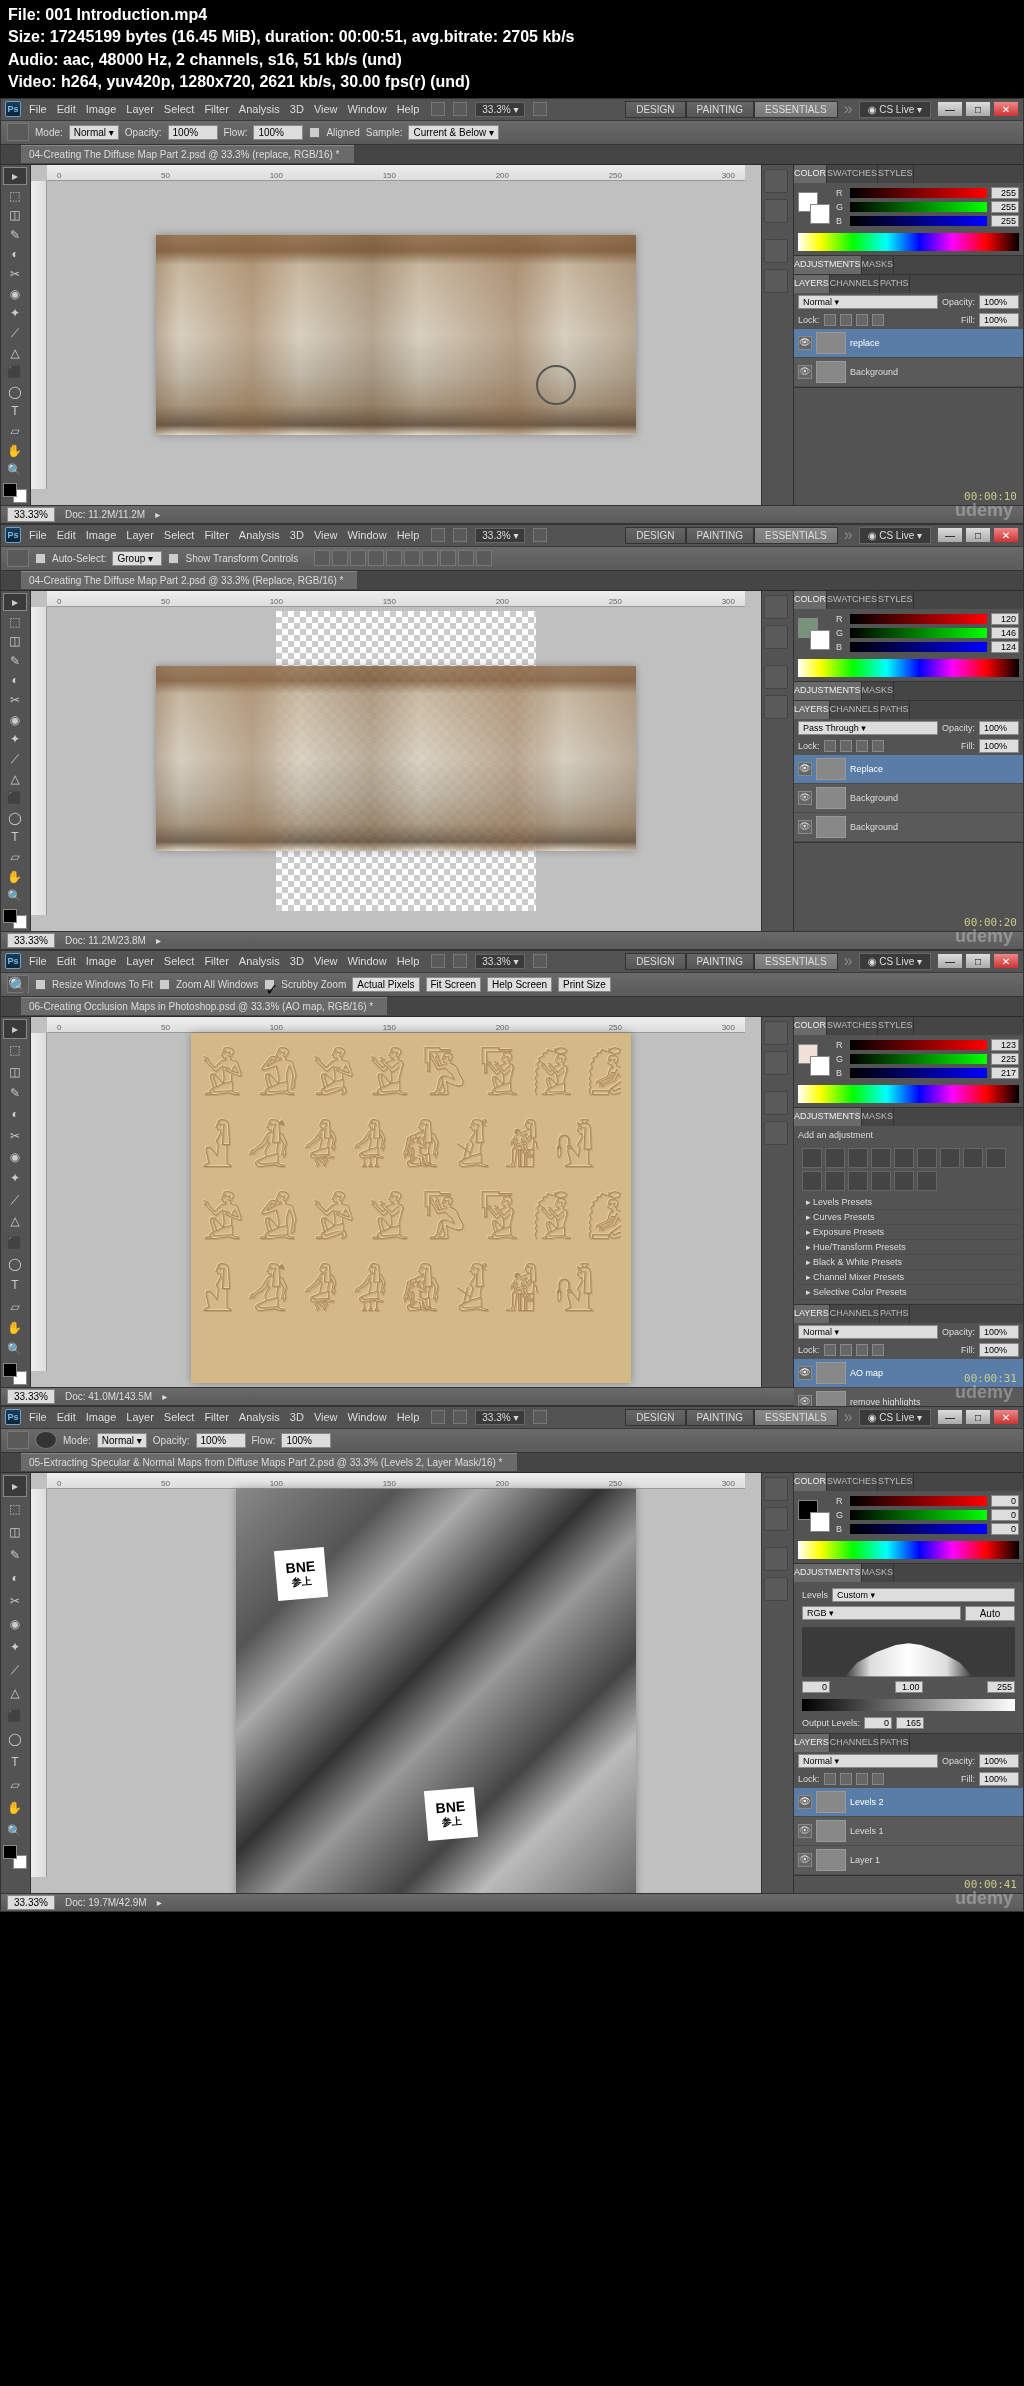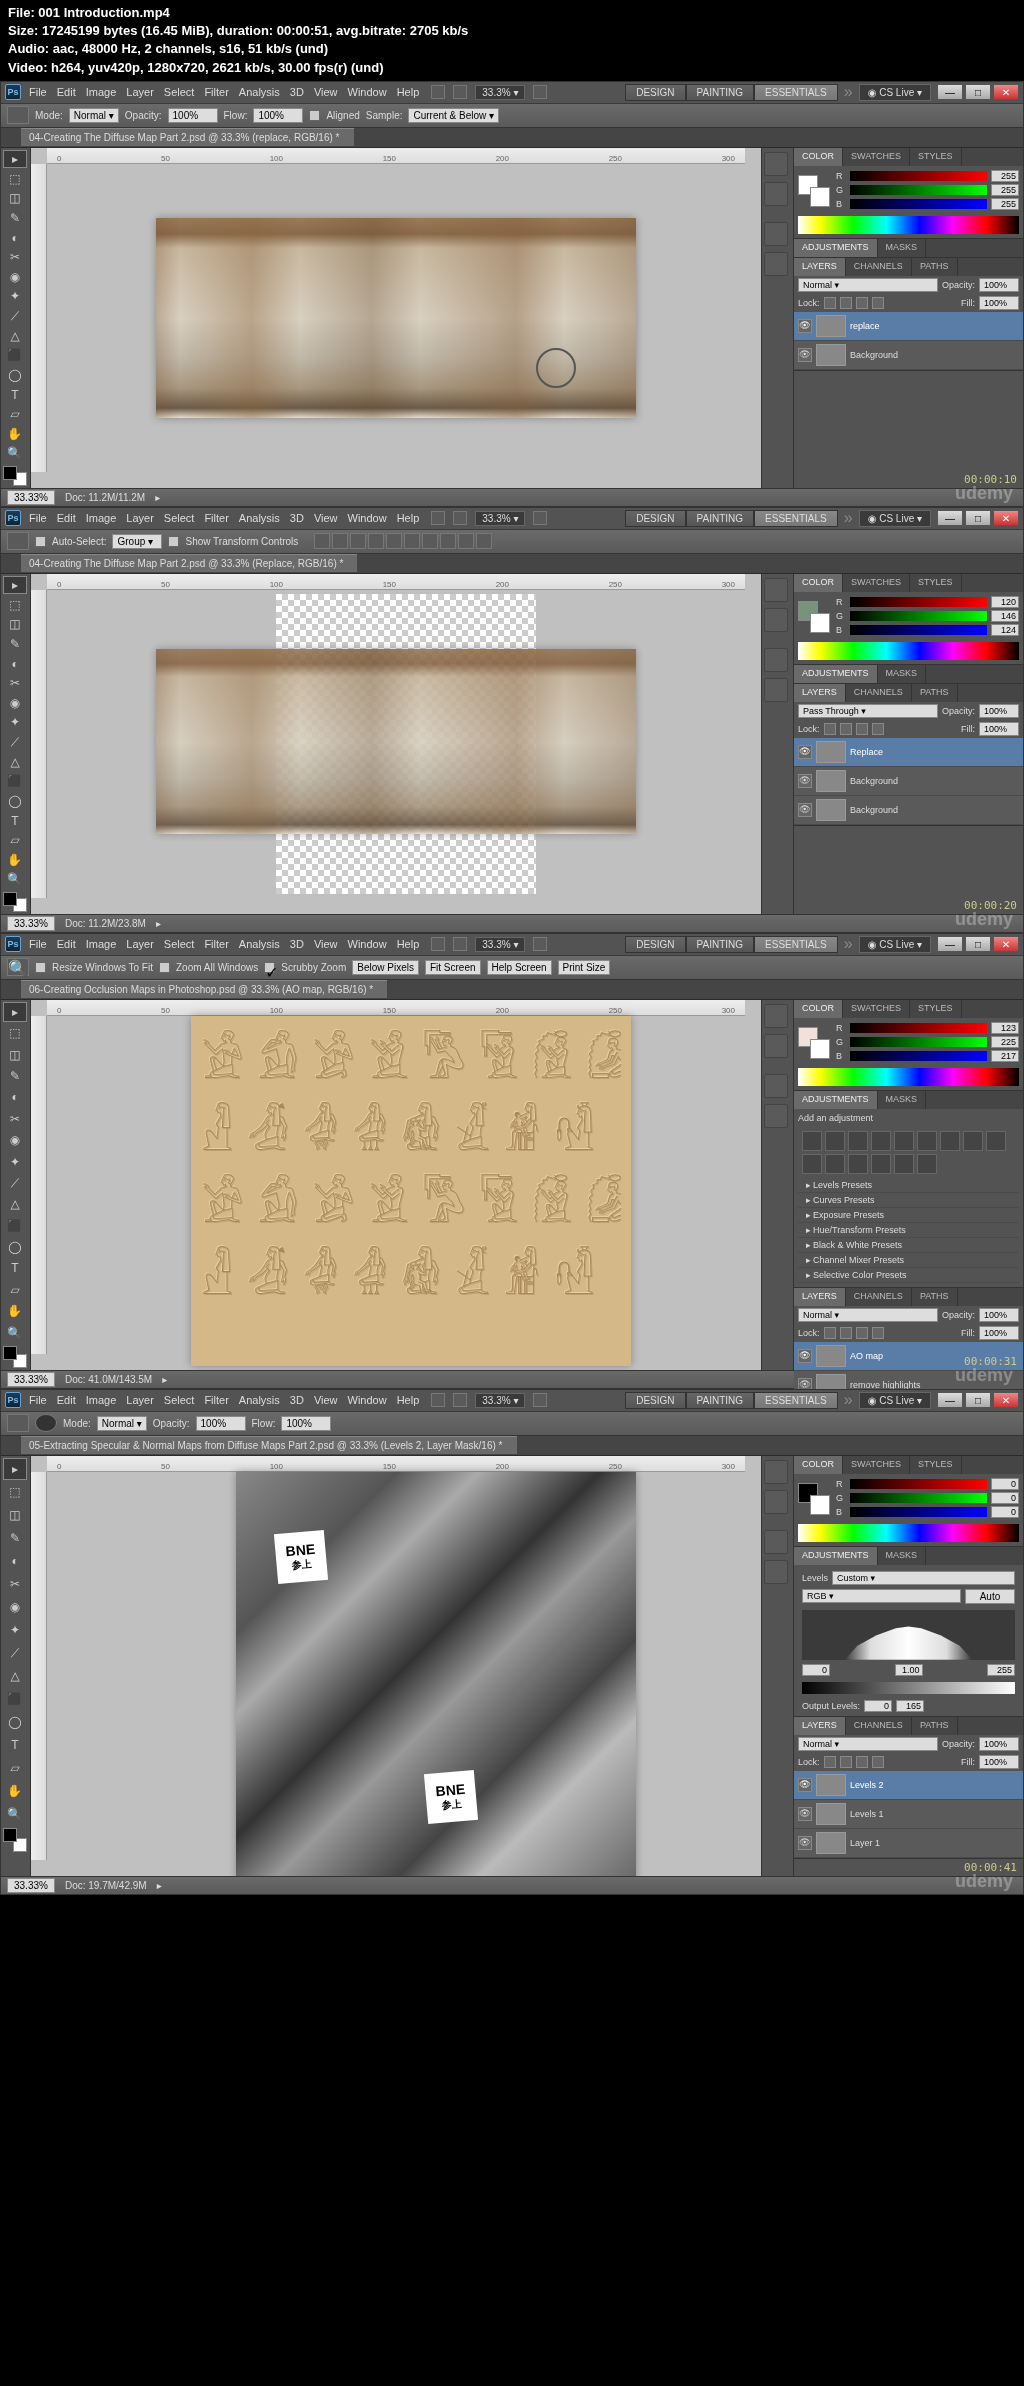--- a/index.html
+++ b/index.html
@@ -1,17 +1,17 @@
 <!DOCTYPE html>
 <html><head>
 <meta charset="utf-8">
 <style>
 * { margin: 0; padding: 0; box-sizing: border-box; font-family: Arial, sans-serif; }
 body { background: #000; width: 1024px; }
-.header { background: #000; color: #fff; padding: 4px 8px; font-size: 13px; line-height: 1.4; font-weight: bold; }
+.header { background: #000; color: #fff; padding: 4px 8px; font-size: 16px; line-height: 1.4; font-weight: bold; }
 .screenshot { position: relative; background: #535353; border: 1px solid #333; }
 .menubar { background: #535353; display: flex; align-items: center; height: 22px; padding: 0 4px; gap: 8px; border-bottom: 1px solid #3a3a3a; }
 .ps-icon { width: 16px; height: 16px; background: linear-gradient(#1a3c5a, #0d2538); border: 1px solid #6aa3d0; border-radius: 2px; display: flex; align-items: center; justify-content: center; color: #7fb8e0; font-size: 9px; font-weight: bold; }
 .menu-item { color: #ddd; font-size: 11px; cursor: pointer; }
 .menubar-right { margin-left: auto; display: flex; align-items: center; gap: 6px; }
 .zoom-box { background: #3a3a3a; border: 1px solid #666; color: #ddd; font-size: 10px; padding: 1px 6px; }
 .tab-btn { background: linear-gradient(#666,#555); color: #ddd; font-size: 10px; padding: 2px 10px; border: 1px solid #333; cursor: pointer; }
 .tab-btn.active { background: linear-gradient(#888,#777); }
 .cs-live { background: #3a3a3a; color: #ddd; font-size: 10px; padding: 2px 8px; border: 1px solid #666; }
 .win-btns { display: flex; gap: 2px; }
@@ -33,21 +33,21 @@
 .canvas-area { flex: 1; background: #c0c0c0; position: relative; overflow: hidden; }
 .ruler-h { position: absolute; top: 0; left: 16px; right: 16px; height: 16px; background: linear-gradient(#eee,#ddd); border-bottom: 1px solid #999; font-size: 8px; color: #555; overflow: hidden; }
 .ruler-v { position: absolute; top: 16px; left: 0; bottom: 16px; width: 16px; background: linear-gradient(90deg,#eee,#ddd); border-right: 1px solid #999; }
 .canvas-inner { position: absolute; top: 16px; left: 16px; right: 16px; bottom: 16px; background: #c0c0c0; display: flex; align-items: center; justify-content: center; }
 .doc { background: #fff; box-shadow: 0 0 8px rgba(0,0,0,0.3); }
 .minibar { width: 32px; background: #535353; border-left: 1px solid #333; display: flex; flex-direction: column; padding: 4px 2px; gap: 6px; }
 .mini-ico { width: 24px; height: 24px; background: #5a5a5a; border: 1px solid #444; border-radius: 2px; }
 .panels { width: 230px; background: #535353; border-left: 1px solid #333; display: flex; flex-direction: column; }
 .panel { border-bottom: 1px solid #333; }
 .panel-tabs { background: #454545; display: flex; height: 18px; font-size: 9px; }
-.ptab { padding: 3px 8px; color: #bbb; border-right: 1px solid #333; cursor: pointer; }
+.ptab { padding: 3px 0; color: #bbb; border-right: 1px solid #333; cursor: pointer; }
 .ptab.active { background: #6a6a6a; color: #eee; }
 .panel-body { background: #535353; padding: 4px; font-size: 10px; color: #ddd; }
 .color-picker { display: flex; gap: 6px; align-items: center; }
 .color-box { width: 32px; height: 32px; position: relative; }
 .color-sliders { flex: 1; }
 .slider-row { display: flex; align-items: center; gap: 4px; margin-bottom: 2px; }
 .slider-label { width: 10px; font-size: 9px; }
 .slider-track { flex: 1; height: 10px; }
 .slider-val { width: 28px; background: #ddd; border: 1px solid #888; font-size: 9px; text-align: right; padding: 0 2px; color: #000; }
 .spectrum { height: 18px; background: linear-gradient(90deg,#fff 0%,#ff0 10%,#0f0 25%,#0ff 40%,#00f 55%,#f0f 70%,#f00 85%,#000 100%); margin-top: 4px; }
@@ -507,21 +507,21 @@
     </div>
   </div>
   <div class="optbar">
         <div style="width:22px;height:18px;background:#5a5a5a;border:1px solid #777">🔍</div>
       <div class="opt-cb"></div>
         <span class="opt-item">Resize Windows To Fit</span>
       <div class="opt-cb"></div>
         <span class="opt-item">Zoom All Windows</span>
       <div class="opt-cb">✓</div>
         <span class="opt-item">Scrubby Zoom</span>
-      <button class="opt-dd">Below Pixels</button>
+      <button class="opt-dd">Actual Pixels</button>
       <button class="opt-dd">Fit Screen</button>
       <button class="opt-dd">Help Screen</button>
       <button class="opt-dd">Print Size</button>
       </div>
   <div class="doctab">
     <div class="doctab-label">06-Creating Occlusion Maps in Photoshop.psd @ 33.3% (AO map, RGB/16) *</div>
   </div>
   <div class="workspace" style="height: 370px;">
     <div class="toolbox">
           <div class="tool sel">▸</div>

